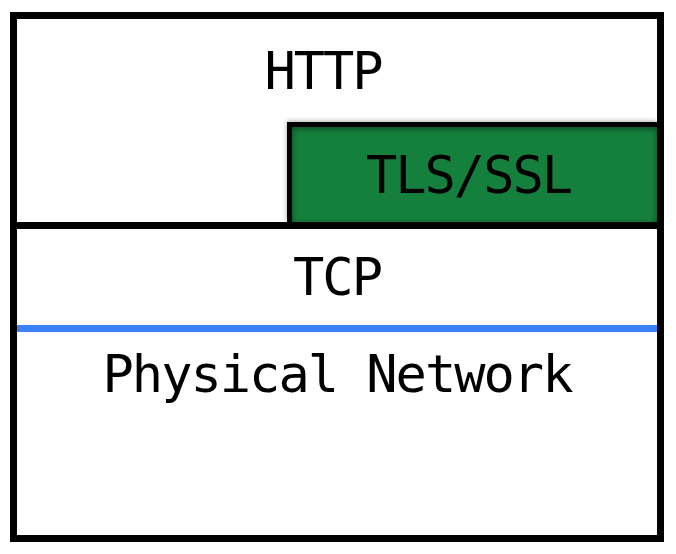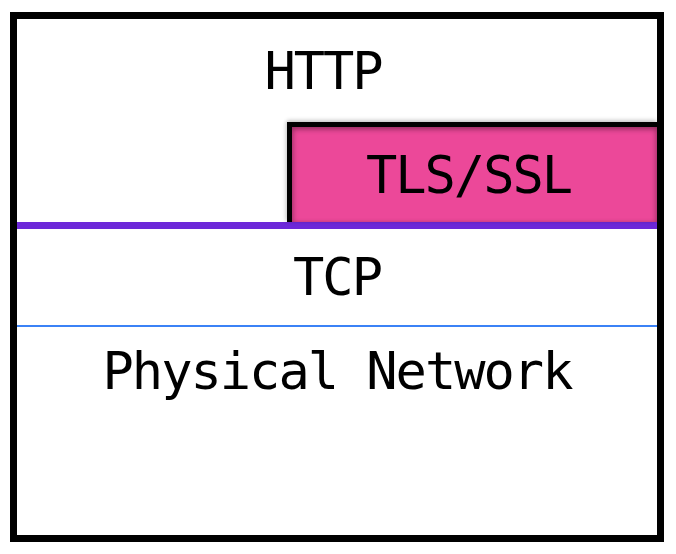--- a/index.html
+++ b/index.html
@@ -29,25 +29,25 @@
   .row {
     box-sizing: border-box;
     width: 100%;
   }
   .row-http {
     position: relative;
     height: 203px;
   }
   .row-tcp, .row-ip {
     height: 103px;
-    border-top: 7px solid #6d28d9;
+    border-top: 7px solid #000000;
   }
   .row-physical {
     height: 90px;
-    border-top: 2px solid #3b82f6;
+    border-top: 7px solid #3b82f6;
   }
   .label {
     display: flex;
     align-items: center;
     justify-content: center;
     width: 100%;
     height: 100%;
     font-size: 52px;
     letter-spacing: -2px;
     white-space: nowrap;
@@ -66,21 +66,21 @@
   }
   .tls-box {
     position: absolute;
     left: 270px;
     right: 0;
     top: 103px;
     bottom: 0;
     box-sizing: border-box;
     border-top: 5px solid #000000;
     border-left: 5px solid #000000;
-    background: #ec4899;
+    background: #15803d;
     box-shadow:
       0 -2px 4px rgba(0,0,0,0.18),
       -2px 0 4px rgba(0,0,0,0.10),
       inset 0 3px 5px rgba(0,0,0,0.28),
       inset 3px 0 4px rgba(0,0,0,0.10),
       inset -3px 0 4px rgba(0,0,0,0.10);
   }
   .tls-box .label span {
     position: relative;
     left: -6px;

